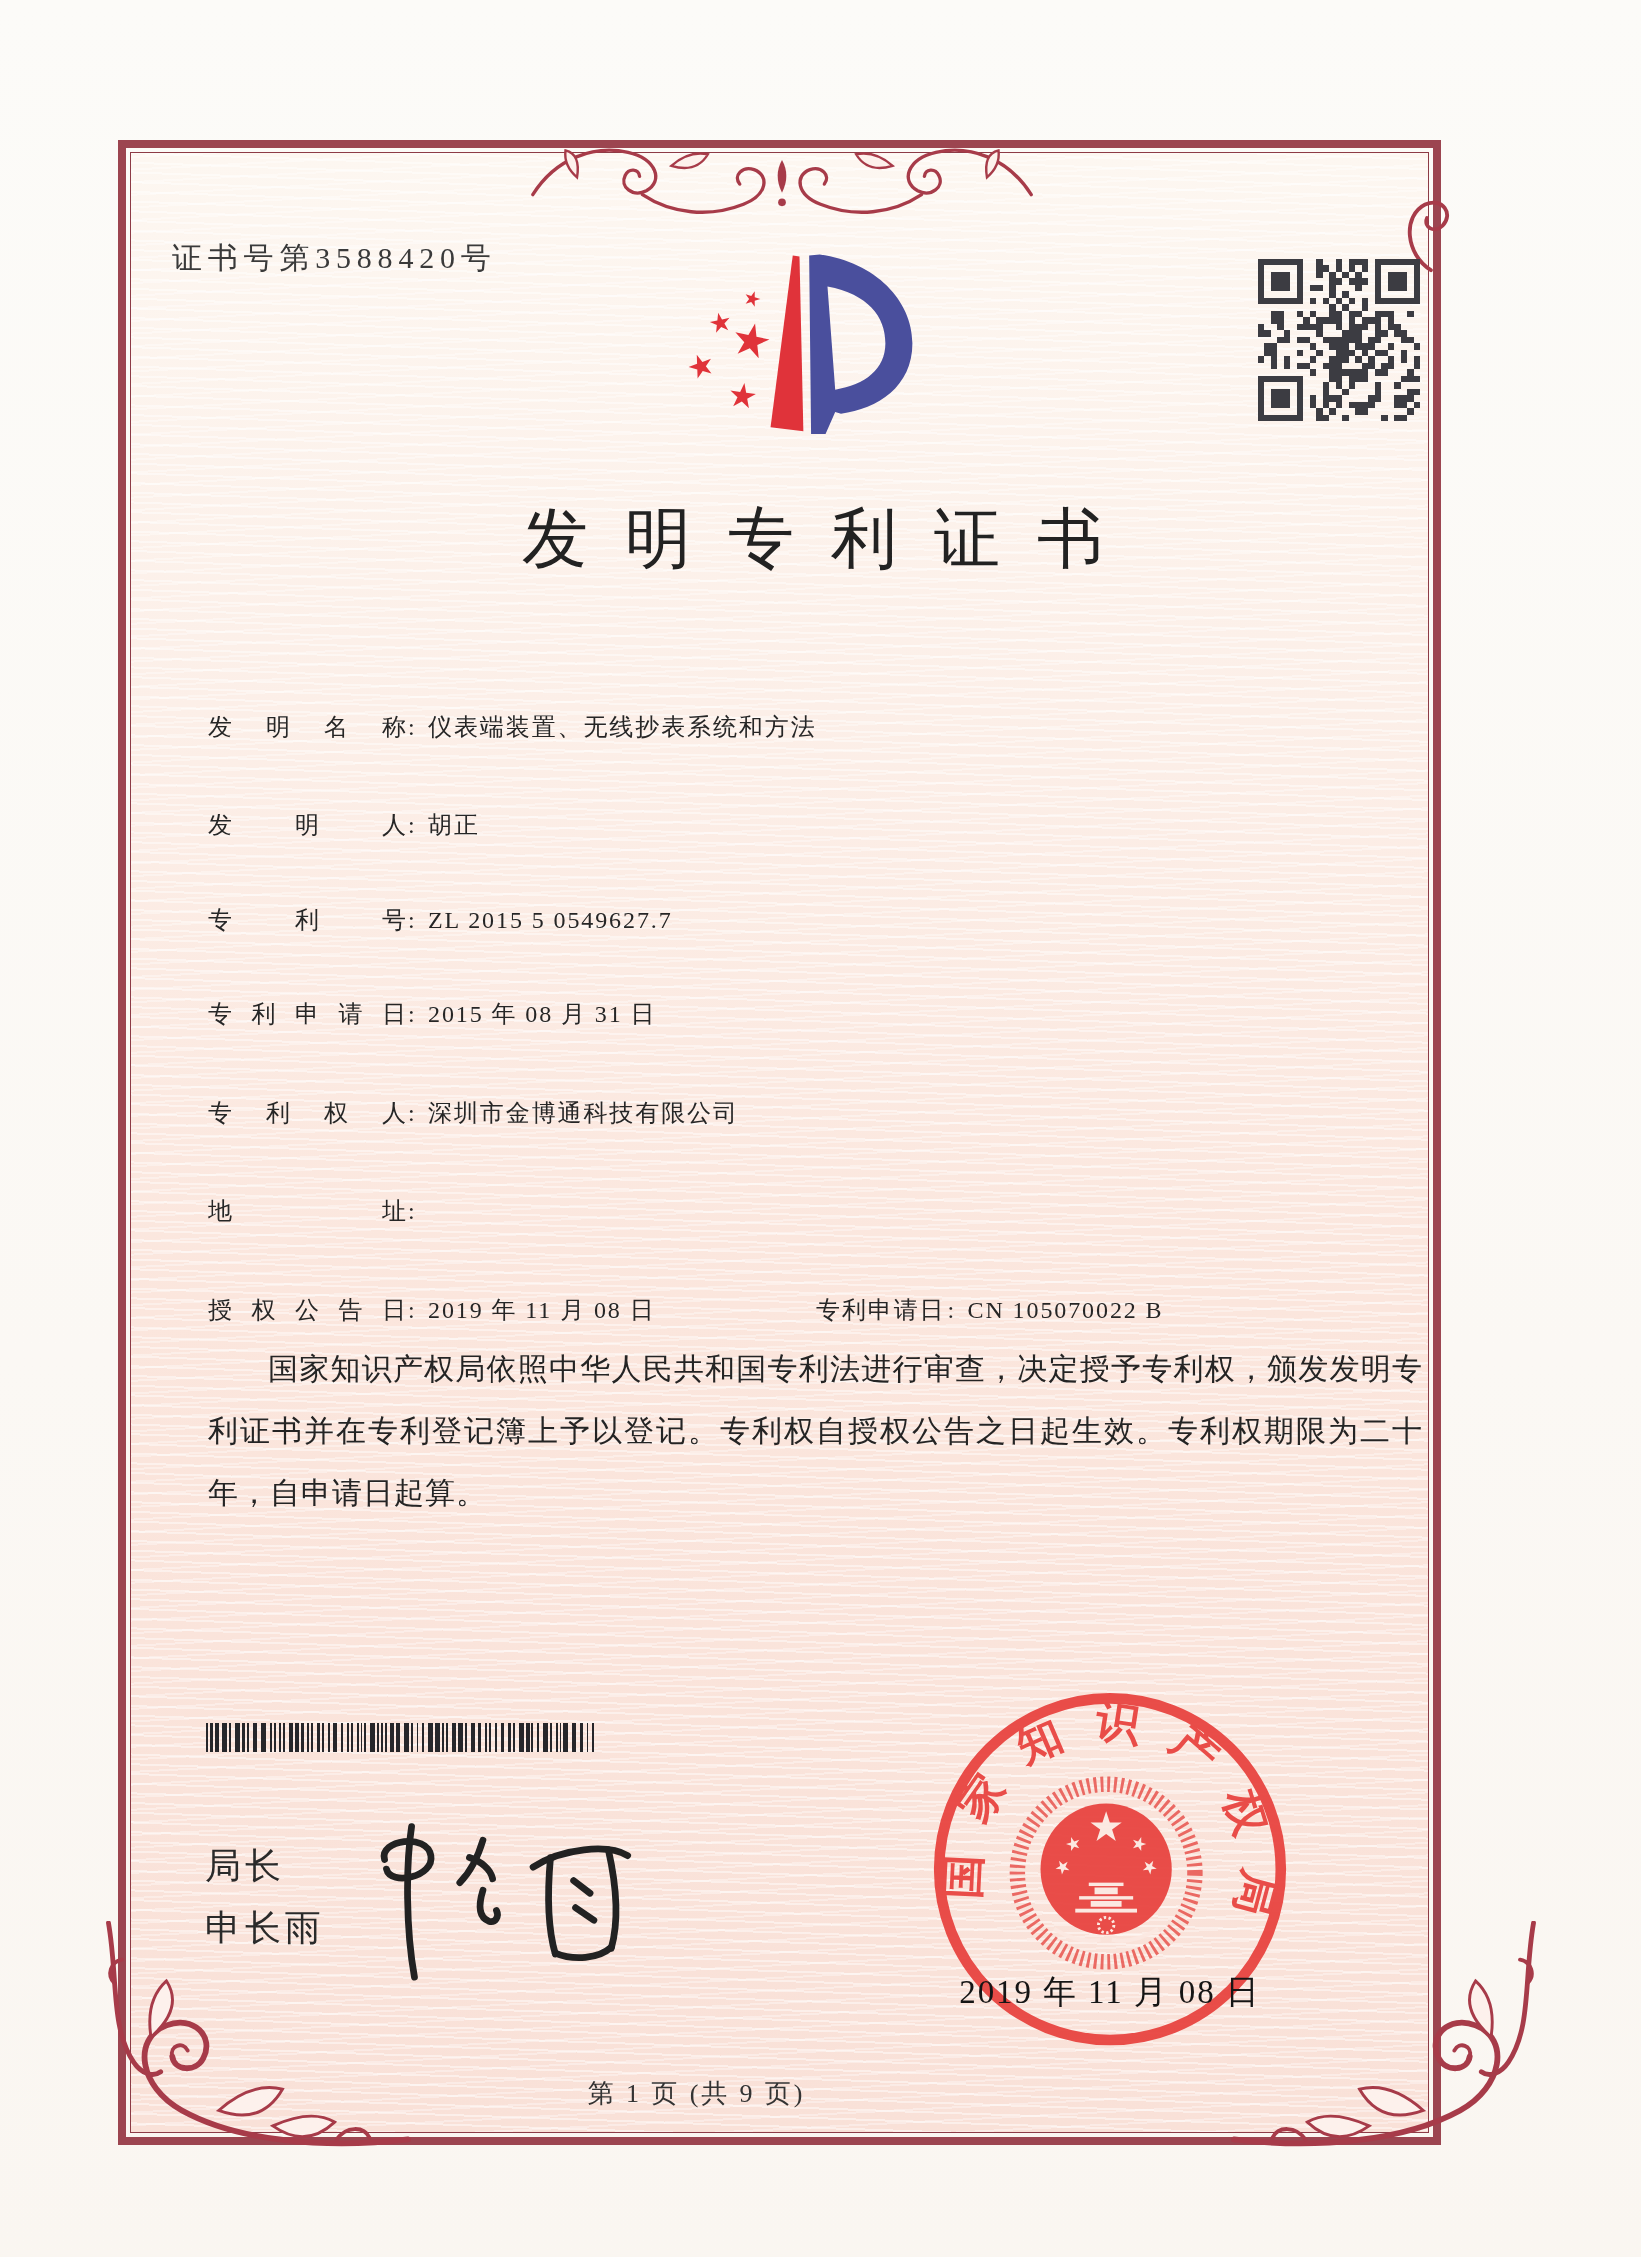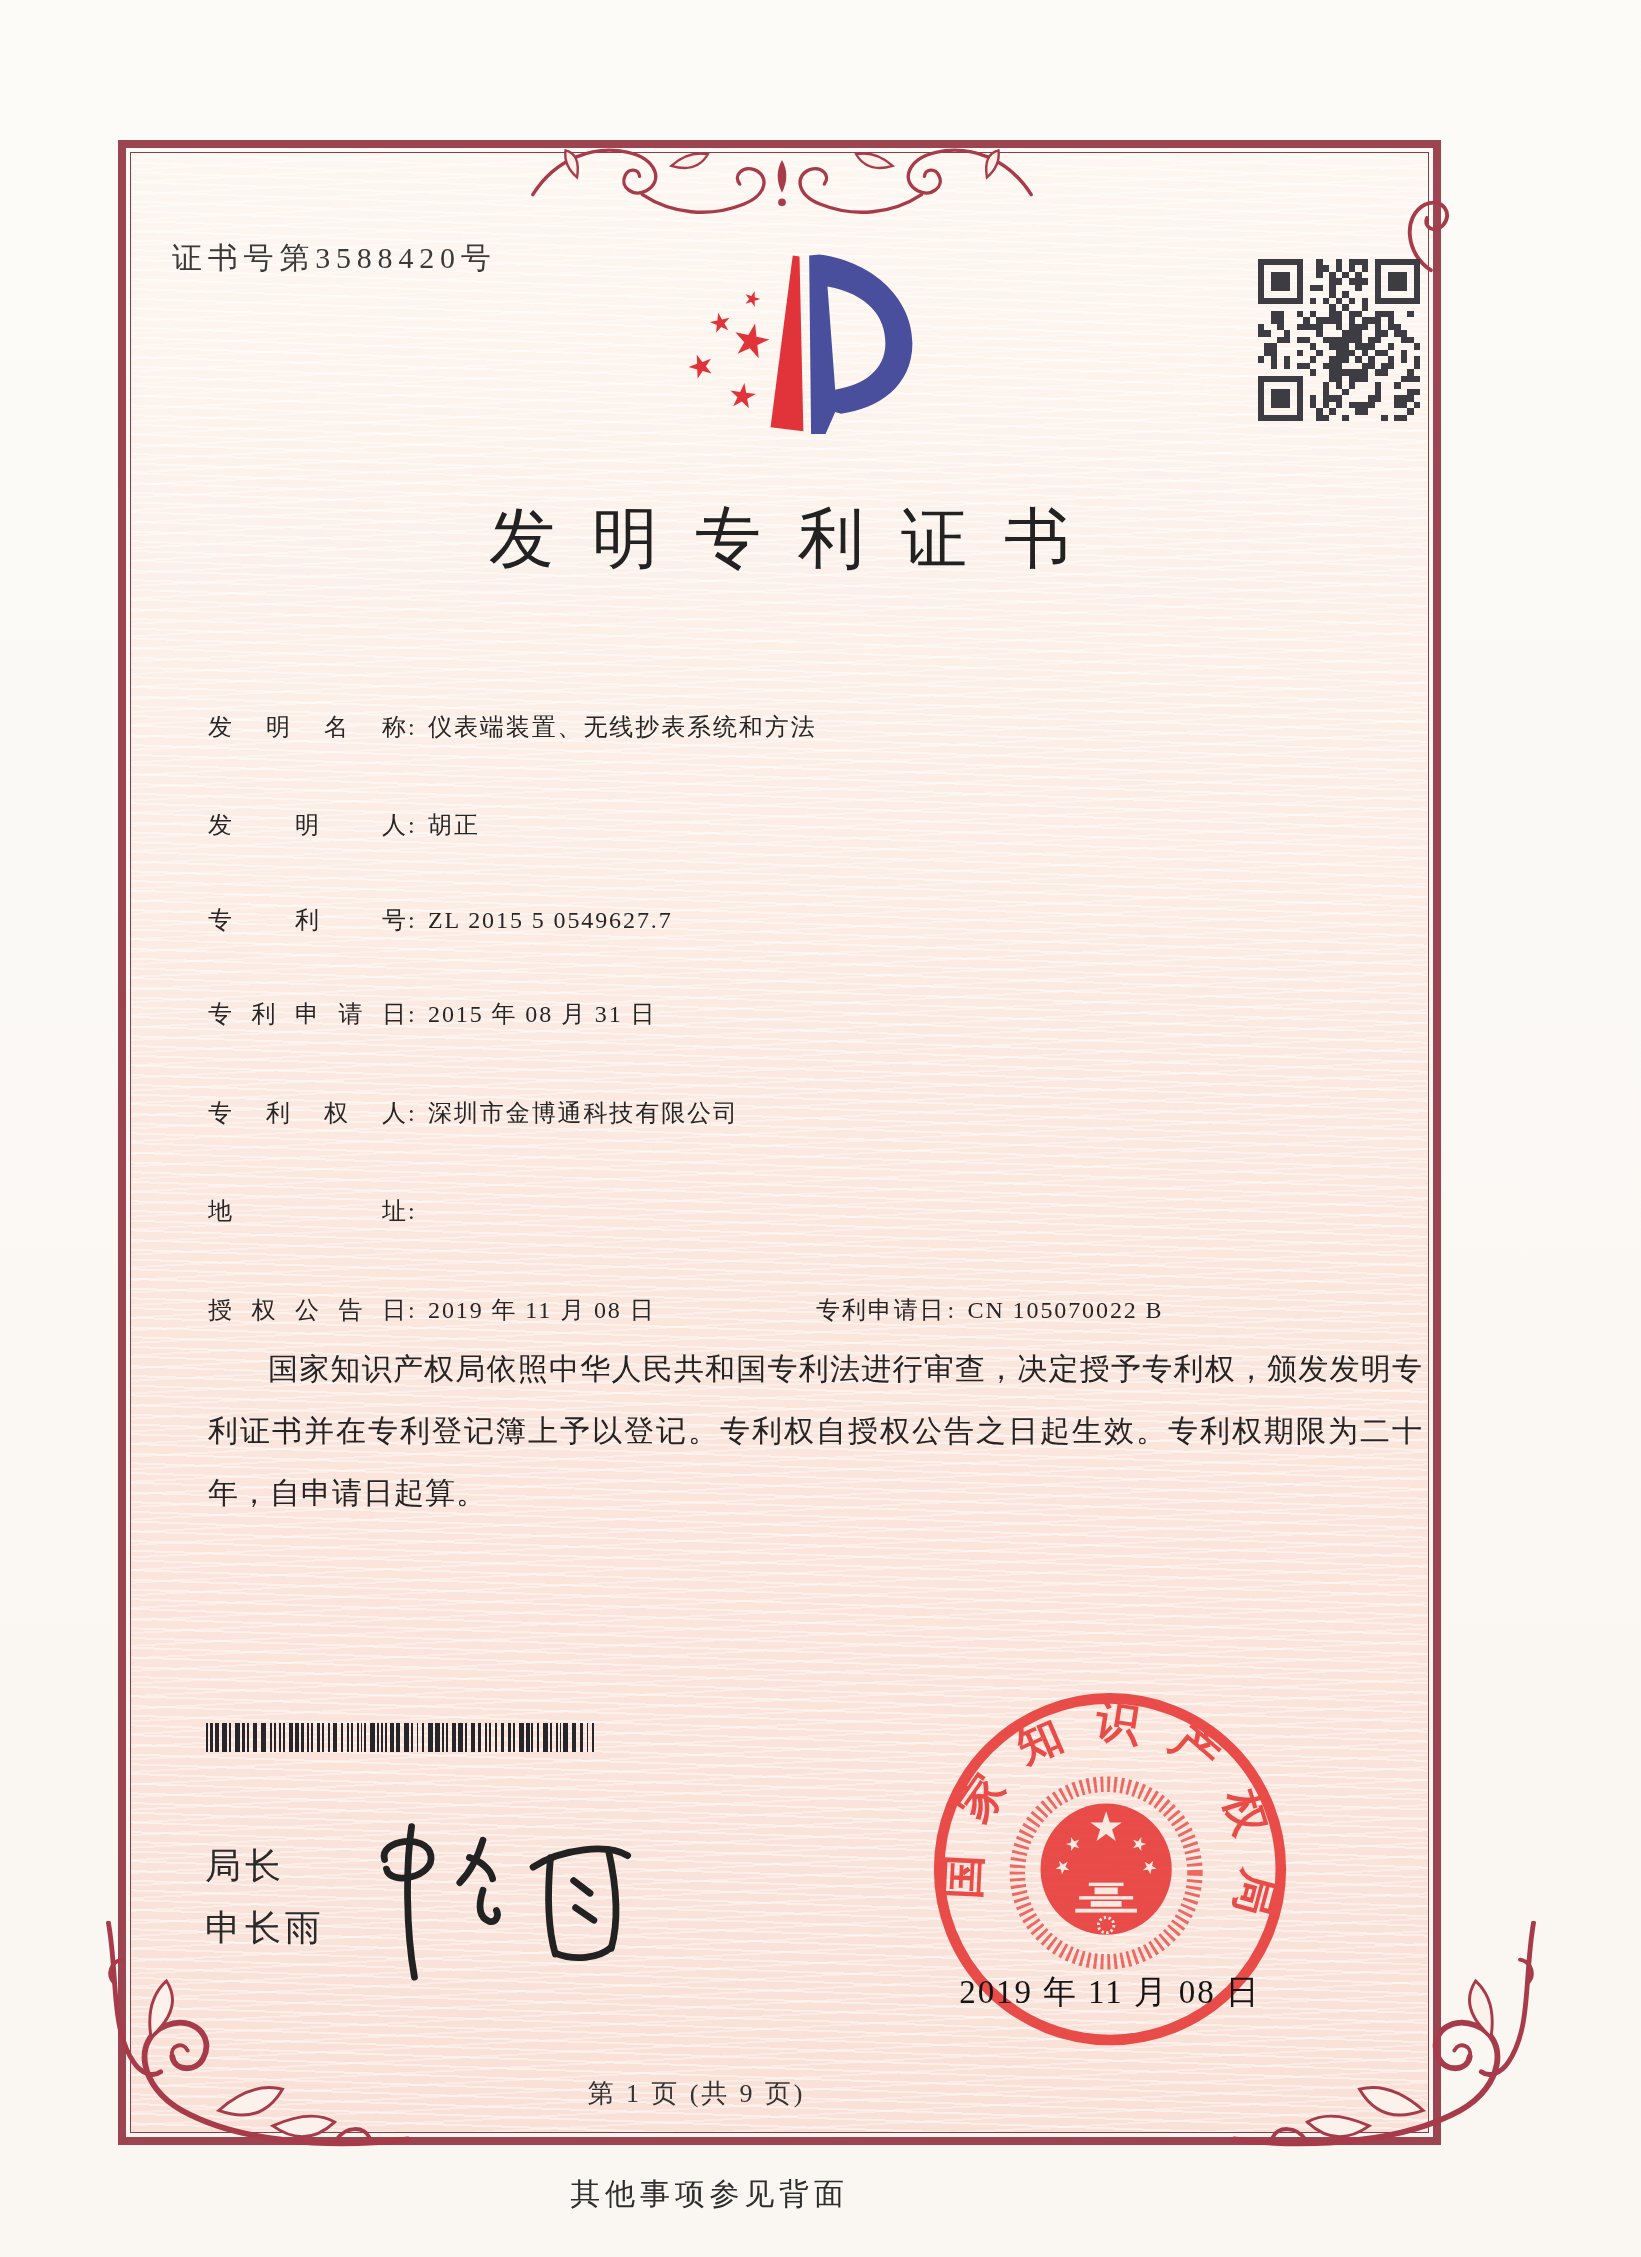--- a/index.html
+++ b/index.html
@@ -19,21 +19,21 @@
     position:absolute;inset:3.9px;border:1.9px solid #8d3b46;
     background:
       repeating-linear-gradient(2deg, rgba(255,255,255,0) 0 7.7px, rgba(255,255,255,.45) 7.7px 9.7px),
       repeating-linear-gradient(-3deg, rgba(255,255,255,0) 0 10.6px, rgba(255,255,255,.35) 10.6px 12.6px),
       linear-gradient(180deg,#fdf7f1 0%,#fcefe8 28%,#fbe6dd 58%,#f9e1d8 100%);
   }
   
   .cert-no{position:absolute;left:172px;top:238px;font-size:30px;letter-spacing:5.8px;color:#3a3a3a;}
   .title{
     position:absolute;left:118px;top:494px;width:1323px;text-align:center;
-    font-size:66px;font-weight:500;letter-spacing:37px;text-indent:37px;color:#222;
+    font-size:66px;font-weight:500;letter-spacing:37px;text-indent:37px;color:#222;padding-left:33px;
   }
   .frow{position:absolute;left:208px;width:1226px;font-size:24px;display:flex;align-items:baseline;color:#262626;}
   .flabel{display:inline-block;width:198px;text-align:justify;text-align-last:justify;}
   .fcolon{margin:0 13.5px 0 1.9px;}
   .fvalue{letter-spacing:1.9px;white-space:nowrap;}
   .fgroup2{position:absolute;left:608px;display:flex;align-items:baseline;}
   .flabel2{letter-spacing:1.9px;}
   .para{
     position:absolute;left:208px;width:1215px;font-size:30px;line-height:62px;
     text-align:justify;text-indent:2em;color:#242424;letter-spacing:1px;
@@ -591,16 +591,15 @@
         <rect x="180" y="229" width="32" height="6" fill="#fce9e2"></rect>
         <rect x="164" y="237" width="64" height="4" fill="#fce9e2"></rect>
         <circle cx="196" cy="254" r="8" fill="none" stroke="#fce9e2" stroke-width="3" stroke-dasharray="2.5 2.5"></circle>
         <path d="M142,258 Q168,274 190,269 M250,258 Q224,274 202,269" stroke="#fce9e2" stroke-width="4" fill="none"></path>
       </g>
     </svg>
   </div>
   <div class="seal-date">2019 年 11 月 08 日</div>
 
   <div class="page-ind">第 1 页 (共 9 页)</div>
-  <div class="footer-note">其他事项参见背面</div>
 
 </div>
 
 
 </body></html>

